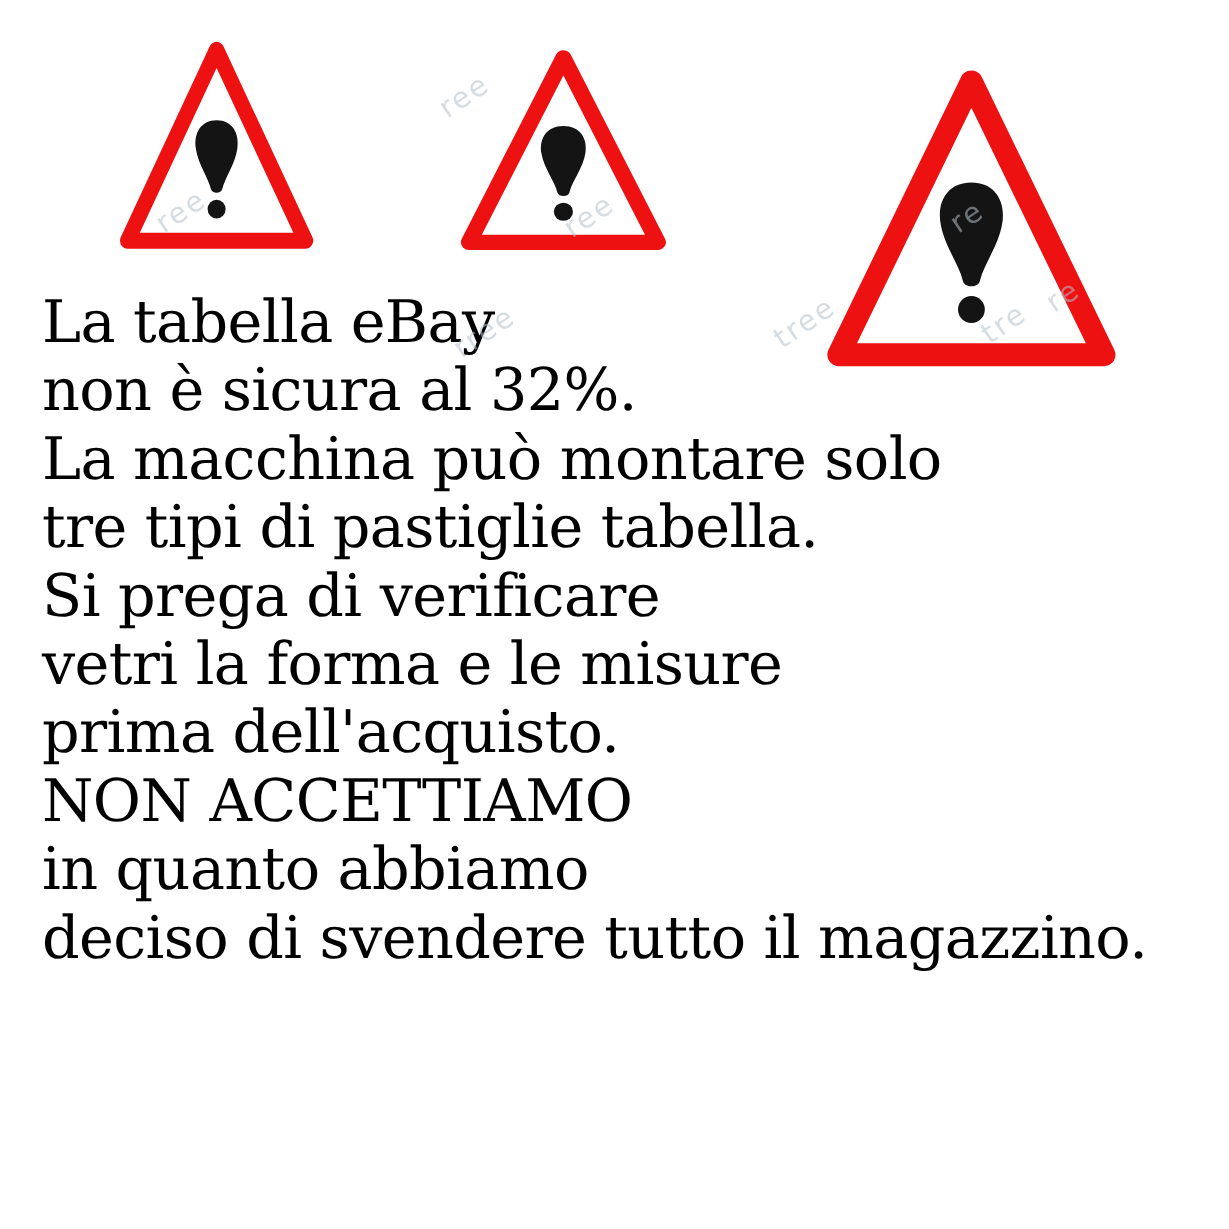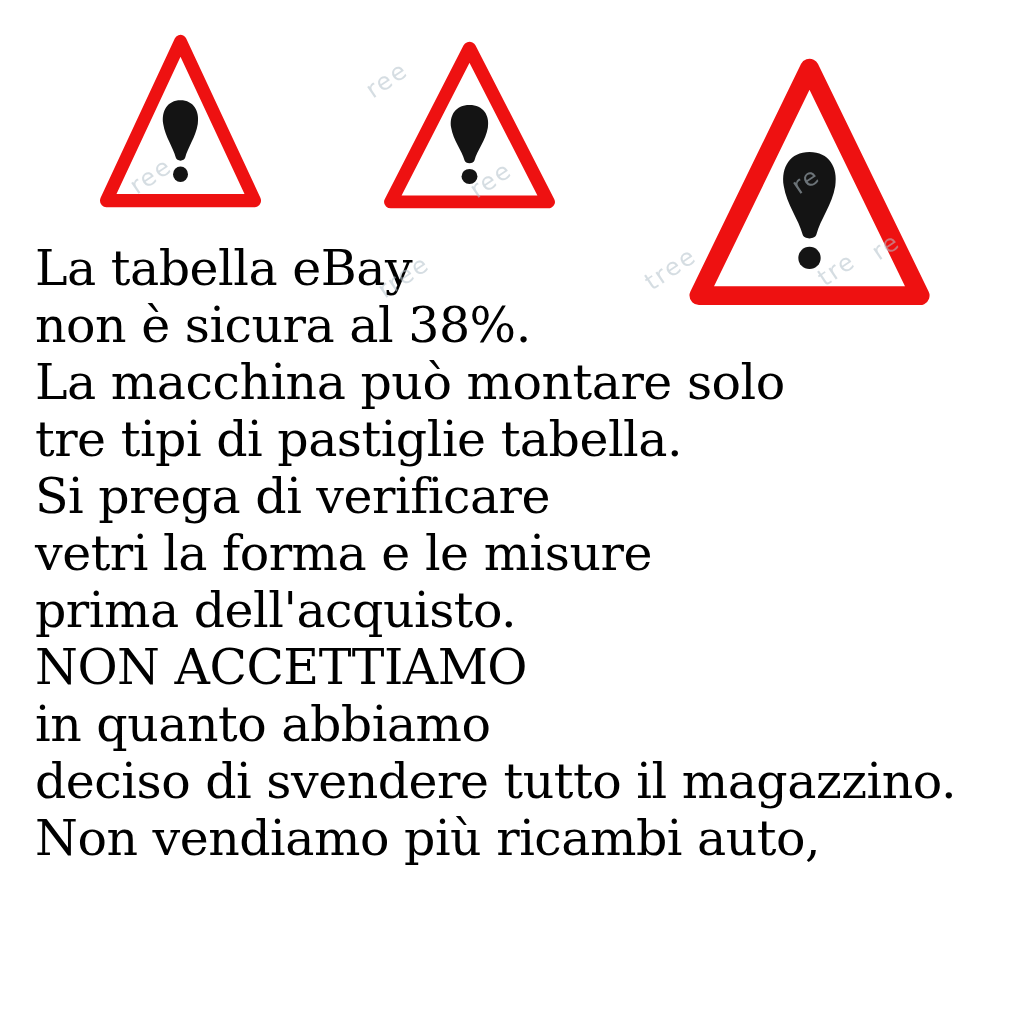--- a/index.html
+++ b/index.html
@@ -82,30 +82,29 @@
   </svg>
 
   <svg class="tri tri-3" viewBox="0 0 100 104" preserveAspectRatio="none">
     <path class="tri-outline" d="M50 5 L95.5 98.5 L4.5 98.5 Z"></path>
     <path class="excl-body" d="M50 39.5 C58 39.5 61.8 45.8 60.6 53.4 C59.4 61 54.4 67.2 52.9 73.2 C52.4 75.6 47.6 75.6 47.1 73.2 C45.6 67.2 40.6 61 39.4 53.4 C38.2 45.8 42 39.5 50 39.5 Z"></path>
     <circle class="excl-dot" cx="50" cy="83" r="4.6"></circle>
   </svg>
 
   <div class="textblock">
     <div class="line">La tabella eBay</div>
-    <div class="line">non è sicura al 38%.</div>
+    <div class="line">non è sicura al 32%.</div>
     <div class="line">La macchina può montare solo</div>
     <div class="line">tre tipi di pastiglie tabella.</div>
     <div class="line">Si prega di verificare</div>
     <div class="line">vetri la forma e le misure</div>
     <div class="line">prima dell'acquisto.</div>
     <div class="line">NON ACCETTIAMO</div>
     <div class="line">in quanto abbiamo</div>
     <div class="line">deciso di svendere tutto il magazzino.</div>
-    <div class="line">Non vendiamo più ricambi auto,</div>
   </div>
 
   <span class="wm wm-1">ree</span>
   <span class="wm wm-2">ree</span>
   <span class="wm wm-3">tree</span>
   <span class="wm wm-4">tre</span>
   <span class="wm wm-5">re</span>
   <span class="wm wm-6">ree</span>
   <span class="wm wm-7">rree</span>
   <span class="wm wm-8">re</span>

